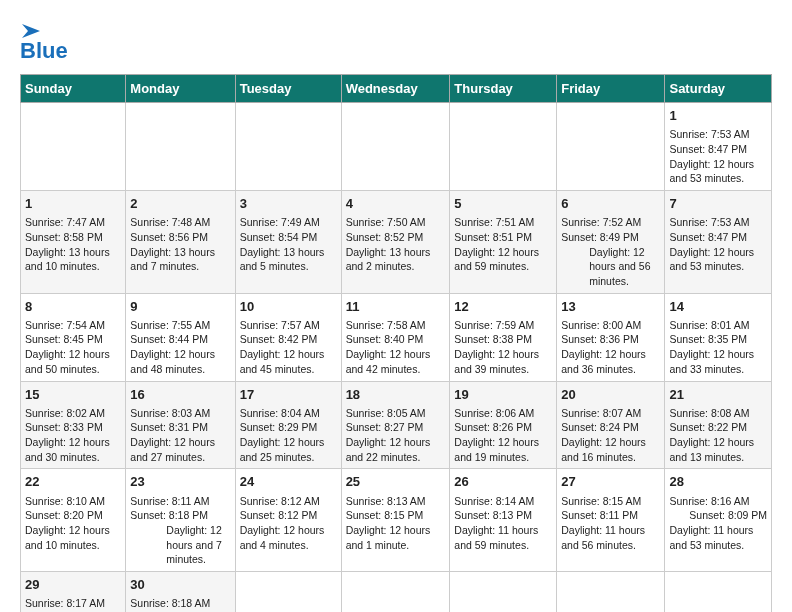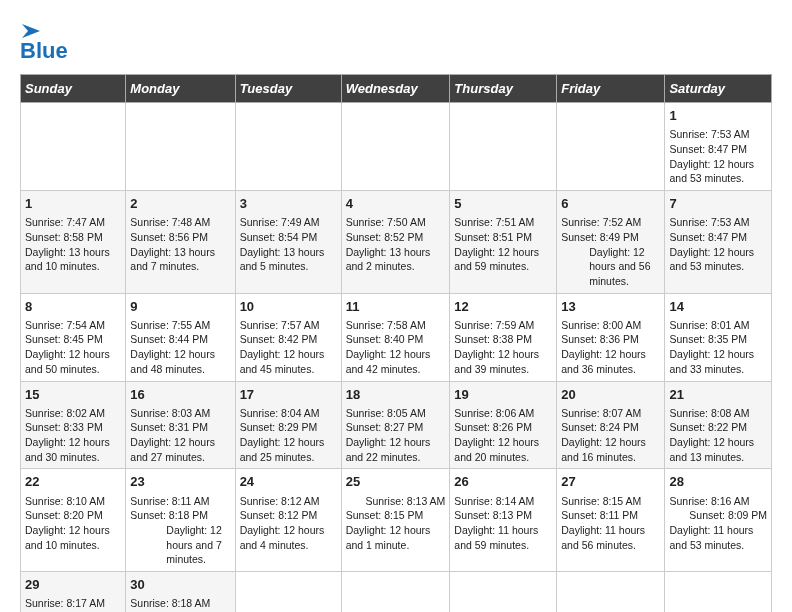--- a/index.html
+++ b/index.html
@@ -32,23 +32,22 @@
     .subtitle {
       font-size: 16px;
       color: #333;
     }
     table {
       width: 100%;
       border-collapse: collapse;
       font-size: 11px;
     }
     thead tr {
-      background-color: #404040;
+      background-color: #0f766e;
       color: #fff;
-      font-style: italic;
     }
     thead th {
       padding: 6px 4px;
       text-align: left;
       font-size: 13px;
       font-weight: bold;
       border: 1px solid #aaa;
     }
     tbody tr {
       border: 1px solid #ccc;
@@ -233,21 +232,21 @@
         <td>
           <span class="day-num">18</span>
           <span style="display: block;">Sunrise: 8:05 AM</span>
           <span style="display: block;">Sunset: 8:27 PM</span>
           <span style="display: block;">Daylight: 12 hours and 22 minutes.</span>
         </td>
         <td>
           <span class="day-num">19</span>
           <span style="display: block;">Sunrise: 8:06 AM</span>
           <span style="display: block;">Sunset: 8:26 PM</span>
-          <span style="display: block;">Daylight: 12 hours and 20 minutes.</span>
+          <span style="display: block;">Daylight: 12 hours and 19 minutes.</span>
         </td>
         <td>
           <span class="day-num">20</span>
           <span style="display: block;">Sunrise: 8:07 AM</span>
           <span style="display: block;">Sunset: 8:24 PM</span>
           <span style="display: block;">Daylight: 12 hours and 16 minutes.</span>
         </td>
         <td>
           <span class="day-num">21</span>
           <span style="display: block;">Sunrise: 8:08 AM</span>
@@ -269,21 +268,21 @@
           <span style="display: block; margin-left: 36px;">Daylight: 12 hours and 7 minutes.</span>
         </td>
         <td>
           <span class="day-num">24</span>
           <span style="display: block;">Sunrise: 8:12 AM</span>
           <span style="display: block;">Sunset: 8:12 PM</span>
           <span style="display: block;">Daylight: 12 hours and 4 minutes.</span>
         </td>
         <td>
           <span class="day-num">25</span>
-          <span style="display: block; text-align: right;">Sunrise: 8:13 AM</span>
+          <span style="display: block;">Sunrise: 8:13 AM</span>
           <span style="display: block;">Sunset: 8:15 PM</span>
           <span style="display: block;">Daylight: 12 hours and 1 minute.</span>
         </td>
         <td>
           <span class="day-num">26</span>
           <span style="display: block;">Sunrise: 8:14 AM</span>
           <span style="display: block;">Sunset: 8:13 PM</span>
           <span style="display: block;">Daylight: 11 hours and 59 minutes.</span>
         </td>
         <td>

